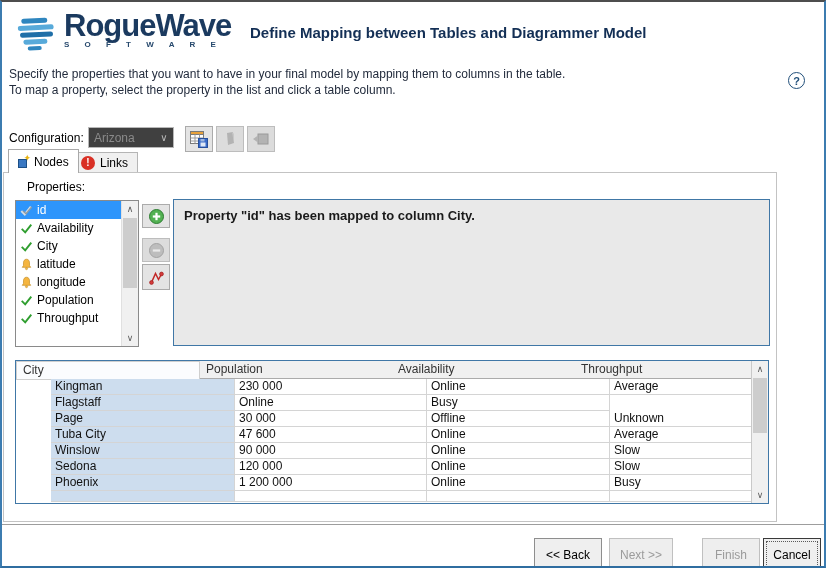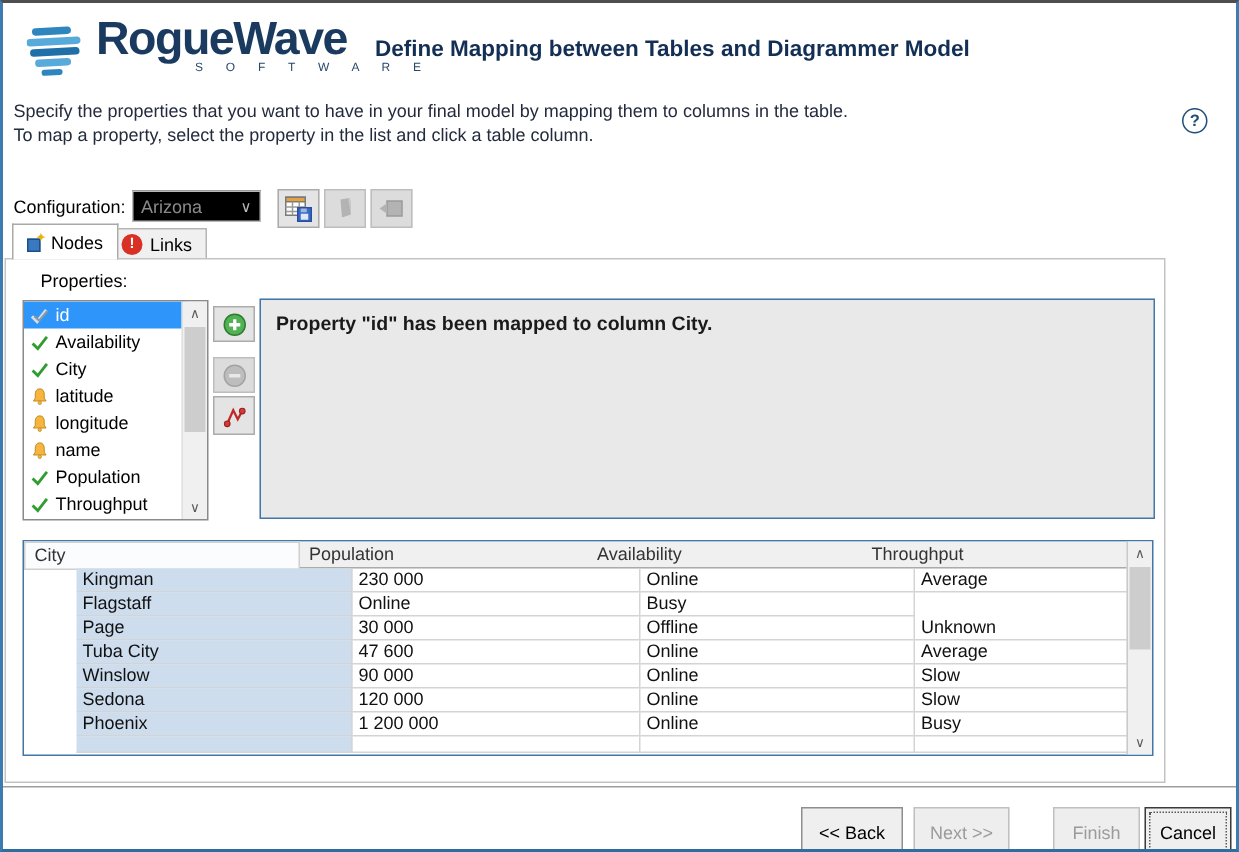--- a/index.html
+++ b/index.html
@@ -4,29 +4,29 @@
 <style>
   html,body{margin:0;padding:0;background:#fff;font-family:"Liberation Sans",sans-serif;}
   #dialog{position:relative;width:826px;height:568px;box-sizing:border-box;background:#fff;
     border-left:2px solid #3c7cb0;border-right:2px solid #3c7cb0;border-bottom:2px solid #2f6da0;
     border-top:2px solid #4e4e4e;overflow:hidden;}
   
   .logo{position:absolute;left:16px;top:8px;display:flex;align-items:flex-start;}
   .logo .wave{margin-top:6px;transform:rotate(-3deg);}
   .logo-text{margin-left:4px;}
   .brand{font-size:31px;font-weight:bold;color:#1b3a5f;letter-spacing:-1px;line-height:32px;}
-  .sub{font-size:8px;font-weight:normal;color:#27496d;letter-spacing:6.5px;margin-left:66px;margin-top:-2px;}
+  .sub{font-size:8px;font-weight:bold;color:#27496d;letter-spacing:6.5px;margin-top:-2px;}
   .title{position:absolute;left:248px;top:22px;font-size:15px;font-weight:bold;color:#132f55;}
   .instr{position:absolute;left:7px;top:64px;font-size:12px;color:#232c3d;line-height:16px;}
   .help{position:absolute;left:786px;top:70px;width:17px;height:17px;border:1.5px solid #1f4e79;border-radius:50%;
     display:flex;align-items:center;justify-content:center;font-size:11px;font-weight:bold;color:#1f4e79;cursor:pointer;box-sizing:border-box;}
   
   .cfg-label{position:absolute;left:7px;top:129px;font-size:12px;color:#000;}
   .combo{position:absolute;left:86px;top:125px;width:86px;height:21px;box-sizing:border-box;border:1px solid #b8b8b8;
-    background:#000000;display:flex;align-items:center;}
+    background:#404040;display:flex;align-items:center;}
   .combo .val{flex:1;padding-left:5px;font-size:12px;color:#8a8a8a;}
   .combo .chev{width:18px;text-align:center;color:#b9b9b9;font-size:10px;}
   .tbtn{position:absolute;top:124px;width:28px;height:26px;box-sizing:border-box;border:1px solid #ababab;
     background:#e4e4e4;display:flex;align-items:center;justify-content:center;}
   .tbtn.disabled{border-color:#bdbdbd;background:#dcdcdc;}
   #tb1{left:183px;} #tb2{left:214px;} #tb3{left:245px;}
   
   .tab{position:absolute;box-sizing:border-box;display:flex;align-items:center;gap:5px;font-size:12px;color:#000;
     padding:0 9px;cursor:pointer;}
   .tab.active{left:6px;top:147px;height:24px;background:#fff;border:1px solid #a9a9a9;border-bottom:none;z-index:3;}
@@ -189,27 +189,20 @@
       <span>latitude</span>
     </div>
     <div class="li">
       <svg width="13" height="13" viewBox="0 0 16 16">
         <path d="M8 1.5 C5.3 1.5 4.3 3.8 4.3 6 L4.3 9.2 L2.8 11.5 L13.2 11.5 L11.7 9.2 L11.7 6 C11.7 3.8 10.7 1.5 8 1.5 Z" fill="#f5b53f" stroke="#c08a1e" stroke-width="0.8"></path>
         <circle cx="8" cy="13" r="1.4" fill="#f5b53f" stroke="#c08a1e" stroke-width="0.6"></circle>
       </svg>
       <span>longitude</span>
     </div>
     <div class="li">
-      <svg width="13" height="13" viewBox="0 0 16 16">
-        <path d="M8 1.5 C5.3 1.5 4.3 3.8 4.3 6 L4.3 9.2 L2.8 11.5 L13.2 11.5 L11.7 9.2 L11.7 6 C11.7 3.8 10.7 1.5 8 1.5 Z" fill="#f5b53f" stroke="#c08a1e" stroke-width="0.8"></path>
-        <circle cx="8" cy="13" r="1.4" fill="#f5b53f" stroke="#c08a1e" stroke-width="0.6"></circle>
-      </svg>
-      <span>name</span>
-    </div>
-    <div class="li">
       <svg width="13" height="13" viewBox="0 0 15 15">
         <path d="M2 8 L6 12 L13 3" stroke="#2f9e2f" stroke-width="2.2" fill="none"></path>
       </svg>
       <span>Population</span>
     </div>
     <div class="li">
       <svg width="13" height="13" viewBox="0 0 15 15">
         <path d="M2 8 L6 12 L13 3" stroke="#2f9e2f" stroke-width="2.2" fill="none"></path>
       </svg>
       <span>Throughput</span>

